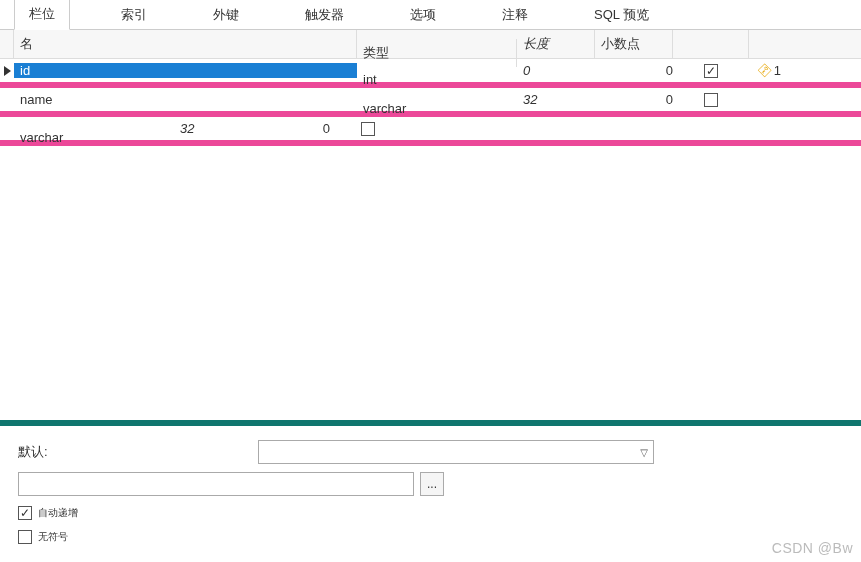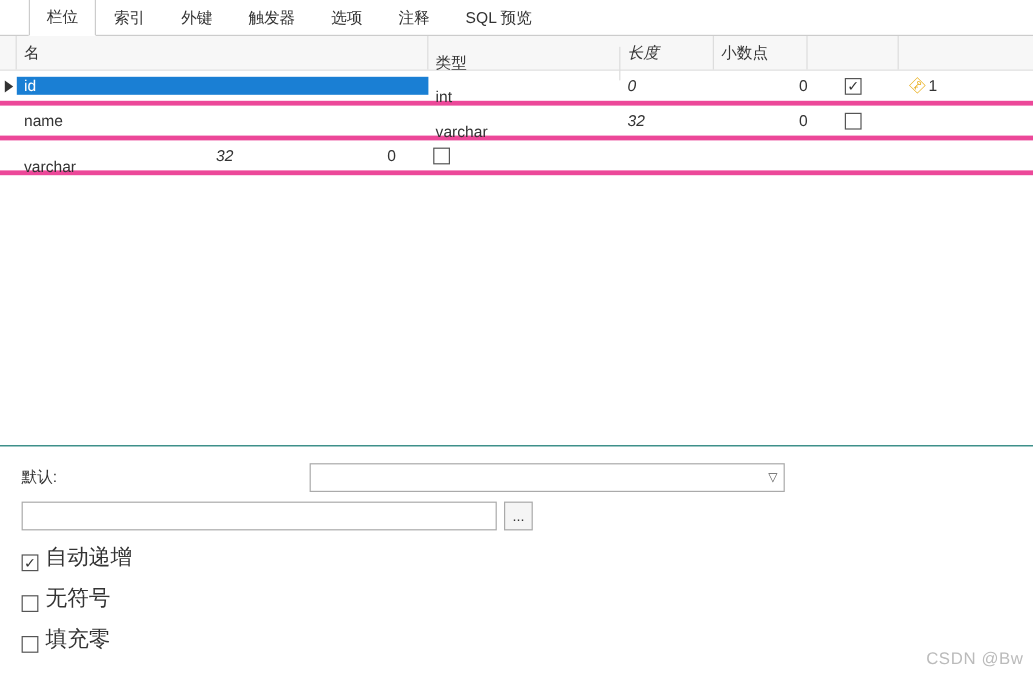--- a/index.html
+++ b/index.html
@@ -10,22 +10,23 @@
       background: #fff;
       width: 861px;
       height: 562px;
       overflow: hidden;
       position: relative;
     }
     .tabs {
       display: flex;
       border-bottom: 1px solid #ccc;
       height: 30px;
-      padding-left: 24px;
+      padding-left: 14px;
       align-items: flex-end;
+      gap: 36px;
     }
     .tab {
       padding: 6px 14px;
       font-size: 13px;
       color: #333;
       cursor: pointer;
       border: 1px solid transparent;
       border-bottom: none;
       position: relative;
       top: 1px;
@@ -33,21 +34,21 @@
     .tab.active {
       border: 1px solid #ccc;
       border-bottom: 1px solid #fff;
       background: #fff;
     }
     .grid {
       width: 100%;
     }
     .grid-header, .grid-row {
       display: flex;
-      border-bottom: 4px solid #ec4899;
+      border-bottom: 6px solid #ec4899;
       height: 29px;
       align-items: center;
     }
     .grid-header {
       background: #f7f7f7;
       border-bottom: 1px solid #ddd;
     }
     .col-marker { width: 14px; flex-shrink: 0; display:flex; align-items:center; justify-content:center; }
     .col-name { width: 343px; padding-left: 6px; }
     .col-type { width: 160px; padding-left: 6px; margin-top: 17px; }
@@ -89,21 +90,21 @@
     }
     .key-icon {
       color: #e6a500;
       font-size: 14px;
       transform: rotate(45deg);
       display:inline-block;
     }
     .bottom-panel {
       position: absolute;
       left: 0; right: 0; bottom: 0;
-      border-top: 1px solid #0f766e;
+      border-top: 6px solid #0f766e;
       padding: 14px 18px 14px 18px;
       background: #fff;
     }
     .form-row {
       display: flex;
       align-items: center;
       margin-bottom: 8px;
     }
     .form-label { width: 240px; font-size: 13px; }
     .form-select, .form-input {
@@ -129,21 +130,21 @@
       border: 1px solid #aaa;
       margin-left: 6px;
       display:flex; align-items:center; justify-content:center;
       font-size: 12px;
       cursor:pointer;
       background:#f5f5f5;
     }
     .chk-row {
       display:flex; align-items:flex-end; gap:6px;
       margin-top: 10px; margin-bottom: 4px;
-      font-size: 18px;
+      font-size: 10px;
     }
     .watermark {
       position:absolute; right:8px; bottom:6px;
       font-size:14px; color:#bbb; letter-spacing:0.5px;
     }
   </style>
 </head>
 <body>
 
 <div class="tabs" id="tabs">
@@ -219,19 +220,15 @@
     <div class="more-btn">...</div>
   </div>
   <div class="chk-row">
     <span class="chk checked"></span>
     <span>自动递增</span>
   </div>
   <div class="chk-row">
     <span class="chk"></span>
     <span>无符号</span>
   </div>
-  <div class="chk-row">
-    <span class="chk"></span>
-    <span>填充零</span>
-  </div>
 </div>
 
 <div class="watermark">CSDN @Bw</div>
 
 </body></html>

